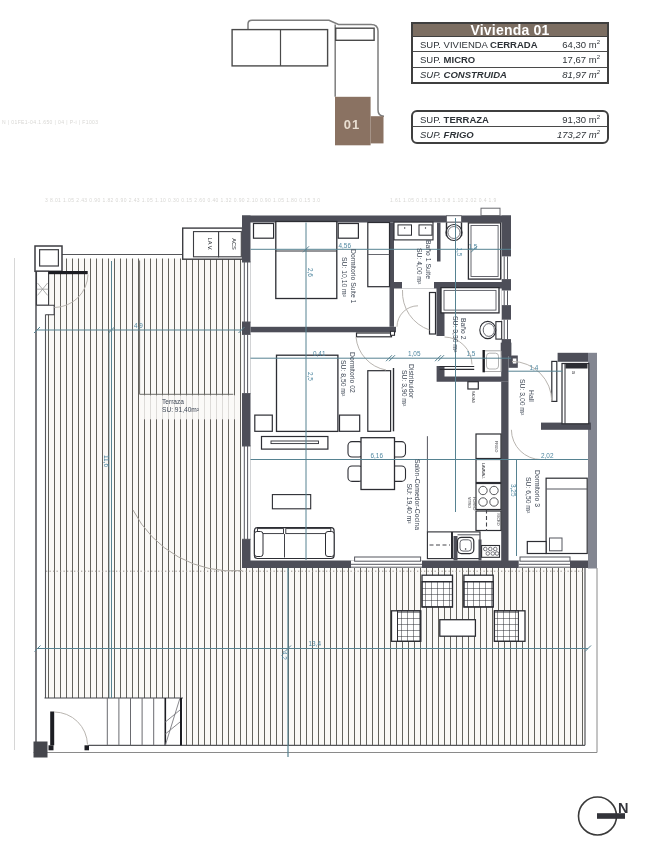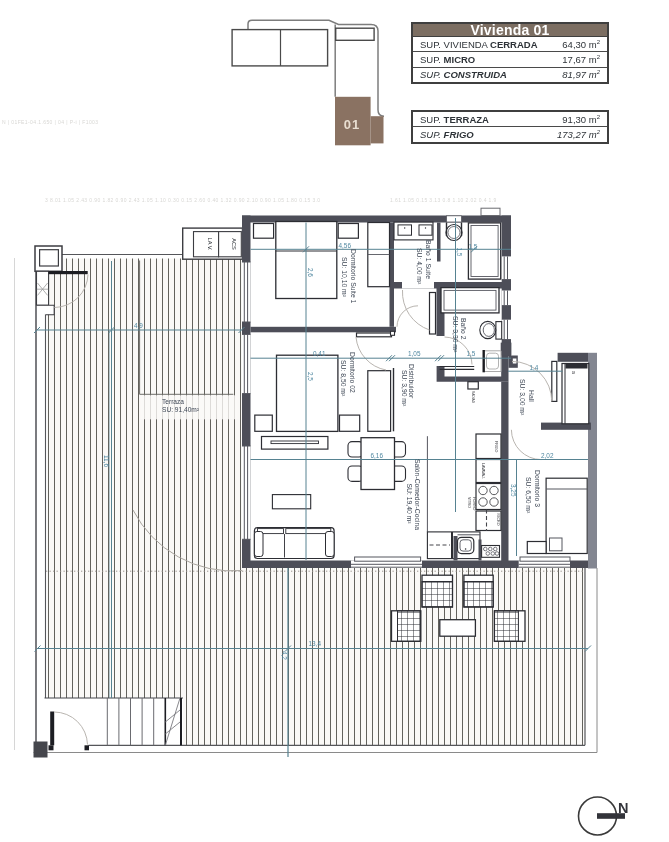--- a/index.html
+++ b/index.html
@@ -738,21 +738,21 @@
 <div class="row">
         <span>SUP. <b>MICRO</b></span>
         <span class="v">17,67 m<sup>2</sup></span>
       </div>
 <div class="row">
         <span>SUP. <b>CONSTRUIDA</b></span>
         <span class="v">81,97 m<sup>2</sup></span>
       </div>
 </div>
 
-<div class="tbl" style="top:110px;">
+<div class="tbl" style="top:110px;border-radius:6px;">
 <div class="row">
         <span>SUP. <b>TERRAZA</b></span>
         <span class="v">91,30 m<sup>2</sup></span>
       </div>
 <div class="row">
         <span>SUP. <b>FRIGO</b></span>
         <span class="v">173,27 m<sup>2</sup></span>
       </div>
 </div>
 

